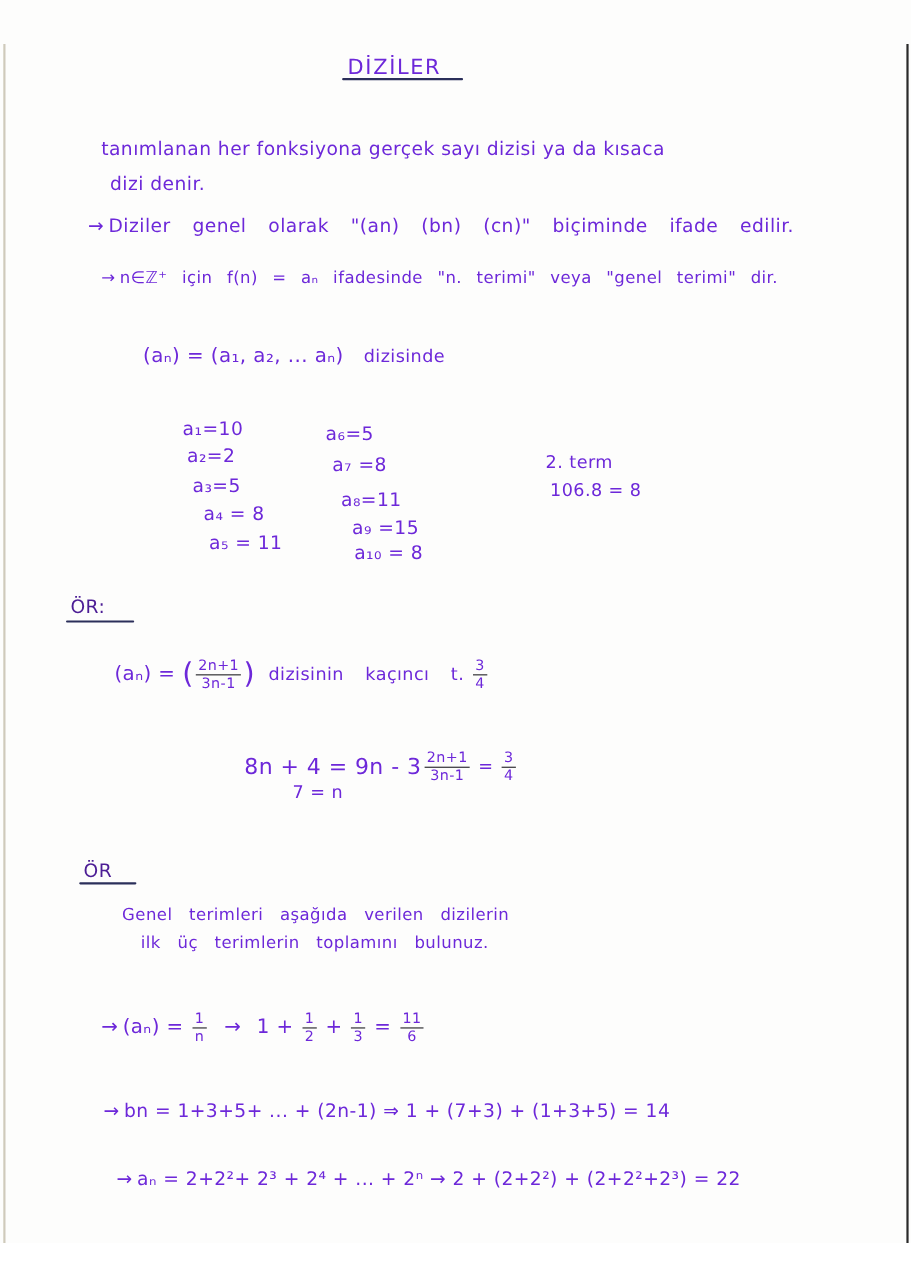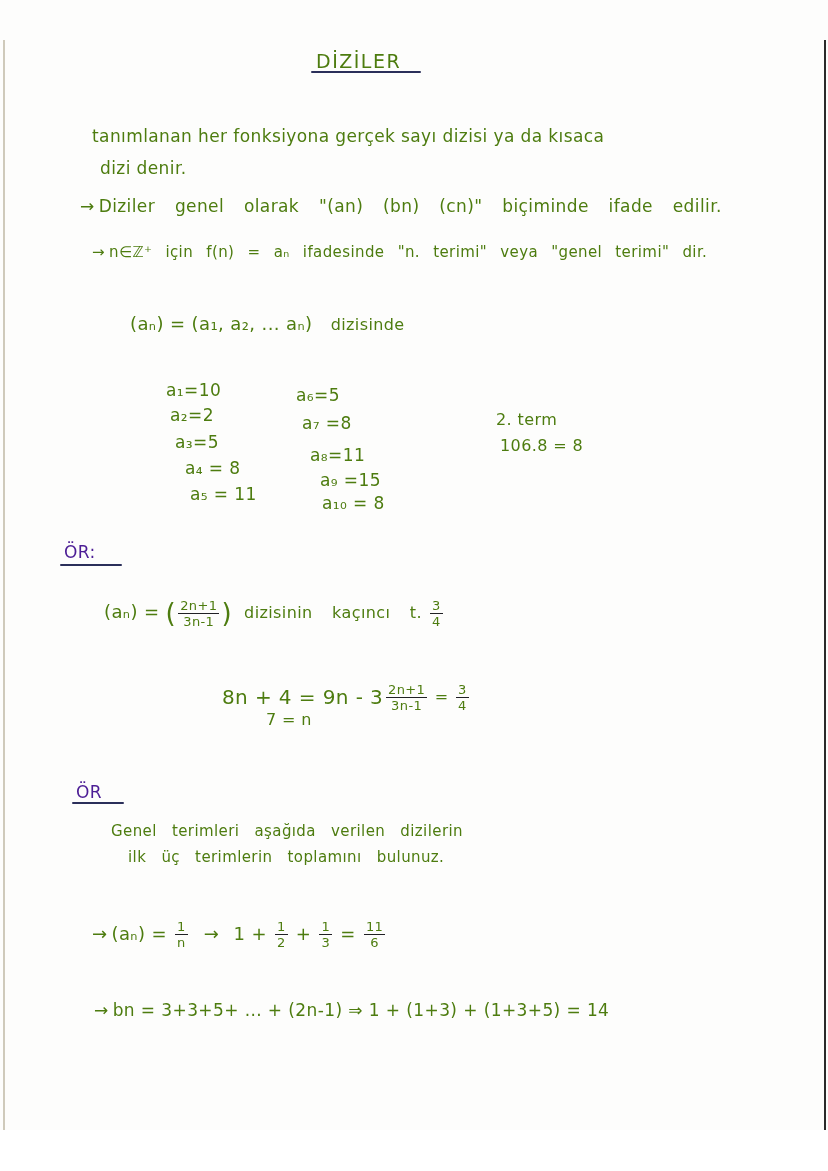--- a/index.html
+++ b/index.html
@@ -32,21 +32,21 @@
       left: 824px; top: 40px;
       width: 2px; height: 1090px;
       background: #2a2a2a;
     }
     .hw {
       position: absolute;
       white-space: nowrap;
       font-family: "DejaVu Sans", sans-serif;
       font-size: 17px;
       letter-spacing: 0.4px;
-      color: #4d7c0f;
+      color: #6d28d9;
       transform-origin: left top;
     }
     .title {
       font-size: 19px;
       letter-spacing: 1.5px;
     }
     .underline {
       position: absolute;
       height: 2px;
       background: #2b2f5a;
@@ -175,16 +175,19 @@
         <span class="den">3</span>
       </span>
     <span>=</span>
     <span class="frac">
         <span class="num">11</span>
         <span class="den">6</span>
       </span>
   </div>
 
   <div class="hw" style="left:94px; top:1000px; font-size:17px;">
-    <span class="arrow">→</span><span>bn = 3+3+5+ ... + (2n-1)  ⇒ 1 + (1+3) + (1+3+5) = 14</span>
+    <span class="arrow">→</span><span>bn = 1+3+5+ ... + (2n-1)  ⇒ 1 + (7+3) + (1+3+5) = 14</span>
   </div>
 
+  <div class="hw" style="left:106px; top:1062px; font-size:17px;">
+    <span class="arrow">→</span><span>aₙ = 2+2²+ 2³ + 2⁴ + ... + 2ⁿ → 2 + (2+2²) + (2+2²+2³) = 22</span>
+  </div>
 </div>
 
 </body></html>

